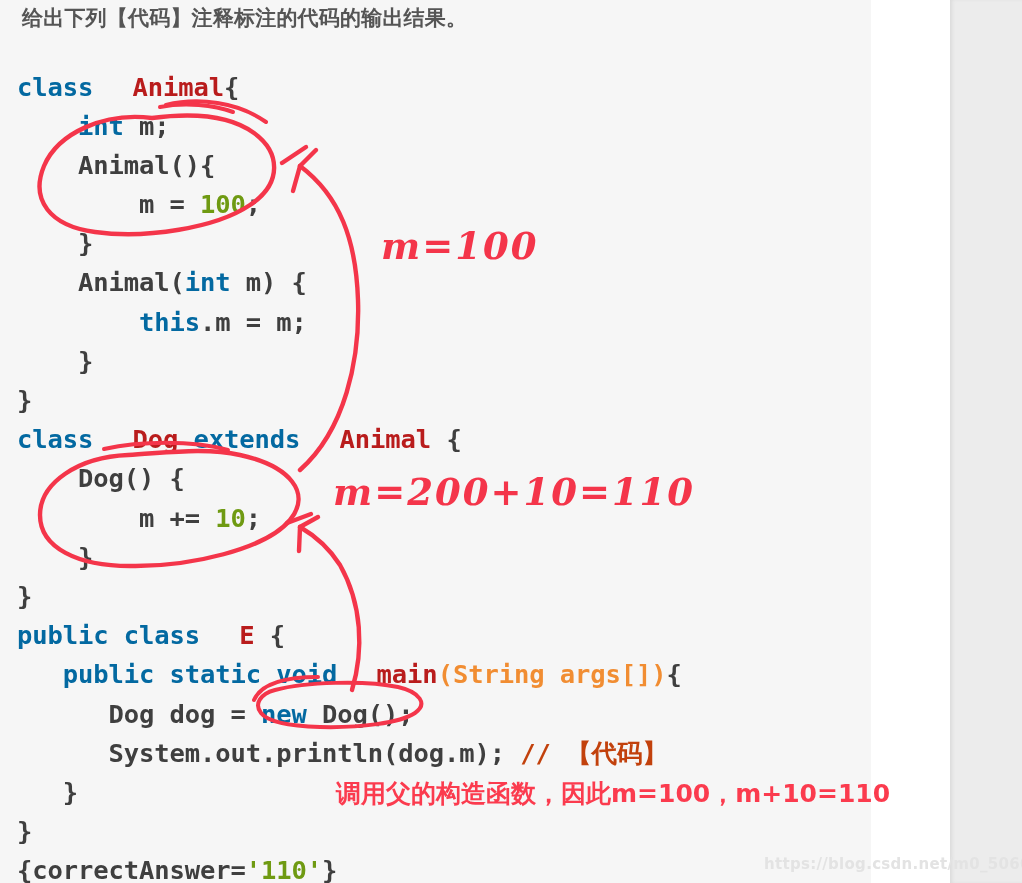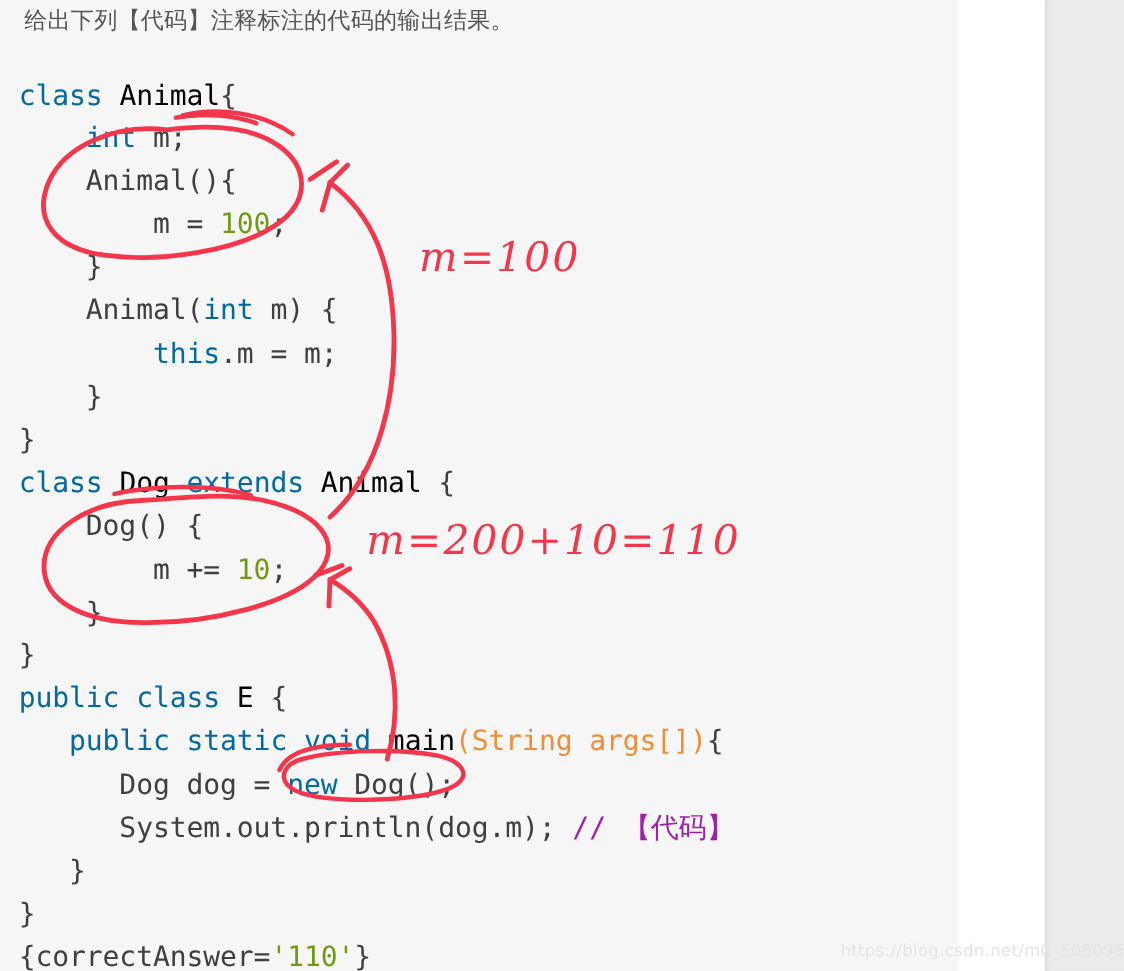--- a/index.html
+++ b/index.html
@@ -12,20 +12,21 @@
     background: #ffffff;
     font-family: "DejaVu Sans Mono", monospace;
     overflow: hidden;
   }
   #stage {
     position: relative;
     width: 1022px;
     height: 883px;
     background: #ffffff;
     overflow: hidden;
+    font-weight: bold;
   }
   
   .band-code {
     position: absolute;
     left: 0; top: 0;
     width: 871px; height: 883px;
     background: #f6f6f6;
   }
   .band-white {
     position: absolute;
@@ -61,44 +62,44 @@
     font-family: "DejaVu Sans Mono", monospace;
     font-size: 25.5px;
     line-height: 39.2px;
     white-space: pre;
     color: #3f3f3f;
     letter-spacing: -0.1px;
   }
   .code .ln { display: block; height: 39.2px; }
 
   .kw   { color: #0369a1; }      
-  .typ  { color: #000000; }      
+  .typ  { color: #b91c1c; margin-left: 24px; }      
   .num  { color: #6f9a12; text-align: center; }      
   .str  { color: #f18d32; }      
   .pln  { color: #3f3f3f; }
-  .cmt  { color: #a21caf; }
+  .cmt  { color: #c2410c; }
 
   
   #ink {
     position: absolute;
     left: 0; top: 0;
     width: 1022px; height: 883px;
     pointer-events: none;
   }
 
   
   .hand {
     position: absolute;
     color: #f4354a;
     font-family: "DejaVu Serif", serif;
     font-style: italic;
     white-space: pre;
     letter-spacing: 2px;
   }
-  .hand-1 { left: 381px; top: 212px; font-size: 37px; }
+  .hand-1 { left: 381px; top: 224px; font-size: 37px; }
   .hand-2 { left: 333px; top: 470px; font-size: 37px; }
 
   .red-note {
     position: absolute;
     left: 336px;
     top: 778px;
     font-family: "DejaVu Sans", sans-serif;
     font-size: 25px;
     line-height: 32px;
     color: #fb3b4e;
@@ -163,16 +164,17 @@
                C 365,680 305,682 275,690 Z" stroke-width="4"></path>
       <path d="M 254,700 C 262,682 290,677 318,677" stroke-width="4"></path>
 
     </g>
   </svg>
 
   <div class="hand hand-1">m=100</div>
 
   <div class="hand hand-2">m=200+10=110</div>
 
+  <div class="red-note">调用父的构造函数，因此m=100，m+10=110</div>
 
   <div class="watermark">https://blog.csdn.net/m0_50609545</div>
 
 </div>
 
 </body></html>

